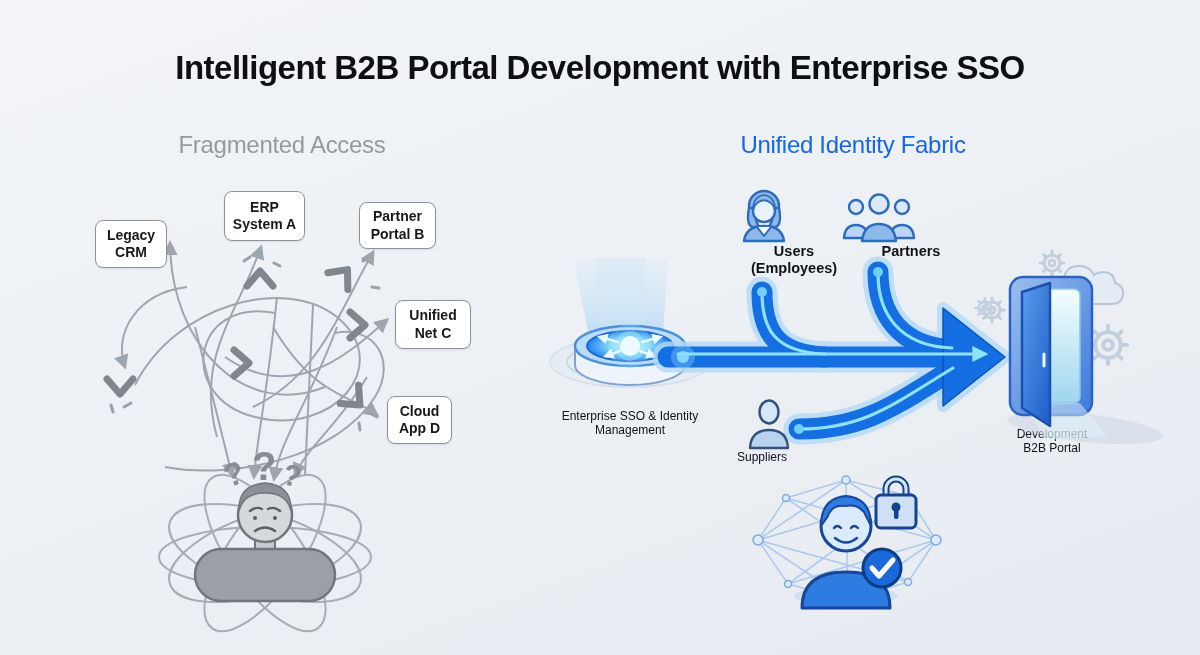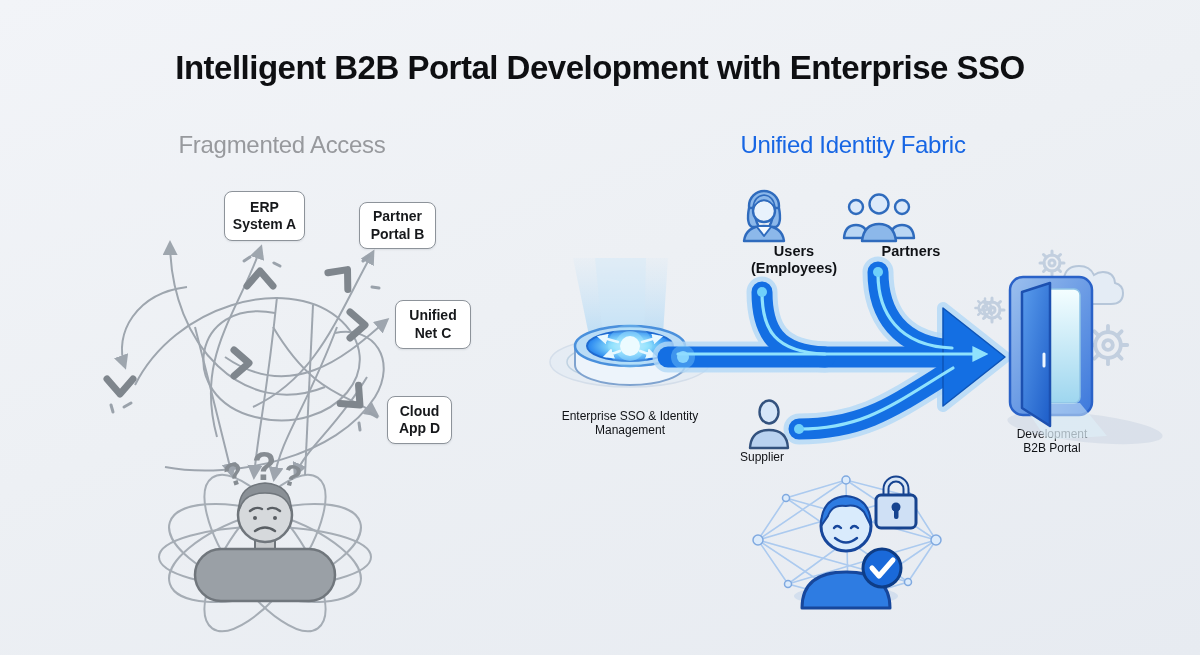--- a/index.html
+++ b/index.html
@@ -86,20 +86,21 @@
       <circle cx="190" cy="340" r="27" fill="#d6d9dc" stroke="#70767c" stroke-width="2.5"></circle>
       <path d="M 164,336 Q 163,310 190,308 Q 217,310 216,336 Q 212,318 190,318 Q 168,318 164,336 Z" fill="#8a9096" stroke="#70767c" stroke-width="1.5"></path>
       <path d="M 175,336 q 6,-5 12,-2" fill="none" stroke="#595e63" stroke-width="2.4" stroke-linecap="round"></path>
       <path d="M 205,336 q -6,-5 -12,-2" fill="none" stroke="#595e63" stroke-width="2.4" stroke-linecap="round"></path>
       <circle cx="180" cy="343" r="2" fill="#595e63"></circle>
         <circle cx="200" cy="343" r="2" fill="#595e63"></circle>
       <path d="M 180,356 q 10,-7 20,0" fill="none" stroke="#595e63" stroke-width="2.4" stroke-linecap="round"></path>
     </g>
   </svg>
 
+  <div class="abs sys-box" style="left:95px;top:220px;width:66px;height:42px">Legacy CRM</div>
   <div class="abs sys-box" style="left:224px;top:191px;width:75px;height:44px">ERP System A</div>
   <div class="abs sys-box" style="left:359px;top:202px;width:71px;height:41px">Partner Portal B</div>
   <div class="abs sys-box" style="left:395px;top:300px;width:70px;height:43px">Unified Net C</div>
   <div class="abs sys-box" style="left:387px;top:396px;width:59px;height:42px">Cloud App D</div>
 
   <span class="abs qmark" style="left:224px;top:458px;font-size:32px;transform:rotate(-18deg)">?</span>
   <span class="abs qmark" style="left:252px;top:446px;font-size:40px">?</span>
   <span class="abs qmark" style="left:283px;top:461px;font-size:30px;transform:rotate(15deg)">?</span>
 
   <svg class="abs" style="left:540px;top:250px" width="200" height="175" viewBox="0 0 200 175">
@@ -214,21 +215,21 @@
   </svg>
   <svg class="abs" style="left:747px;top:398px" width="44" height="52" viewBox="0 0 44 52">
     <g stroke="#33527e" stroke-width="2.4" stroke-linejoin="round">
       <ellipse cx="22" cy="14" rx="9.5" ry="11.5" fill="#d6e6f8"></ellipse>
       <path d="M 3,50 q 1,-18 19,-18 q 18,0 19,18 Z" fill="#b9d2f0"></path>
     </g>
   </svg>
 
   <div class="abs lbl lbl-actor" style="left:712px;top:243px;width:100px">Users (Employees)</div>
   <div class="abs lbl lbl-actor" style="left:845px;top:243px;width:68px">Partners</div>
-  <div class="abs lbl lbl-strong" style="left:719px;top:450px;width:86px">Supplier</div>
+  <div class="abs lbl lbl-strong" style="left:719px;top:450px;width:86px">Suppliers</div>
   <div class="abs lbl lbl-strong" style="left:544px;top:409px;width:172px">Enterprise SSO &amp; Identity Management</div>
   <div class="abs lbl lbl-strong" style="left:1006px;top:427px;width:92px">Development B2B Portal</div>
 
   <svg class="abs" style="left:955px;top:240px" width="235" height="215" viewBox="0 0 235 215">
     <defs>
       <linearGradient id="frameGrad" x1="0" y1="0" x2="1" y2="1">
         <stop offset="0%" stop-color="#9cc0ee"></stop>
           <stop offset="100%" stop-color="#3c78dc"></stop>
       </linearGradient>
       <linearGradient id="openGrad" x1="0" y1="0" x2="0" y2="1">

